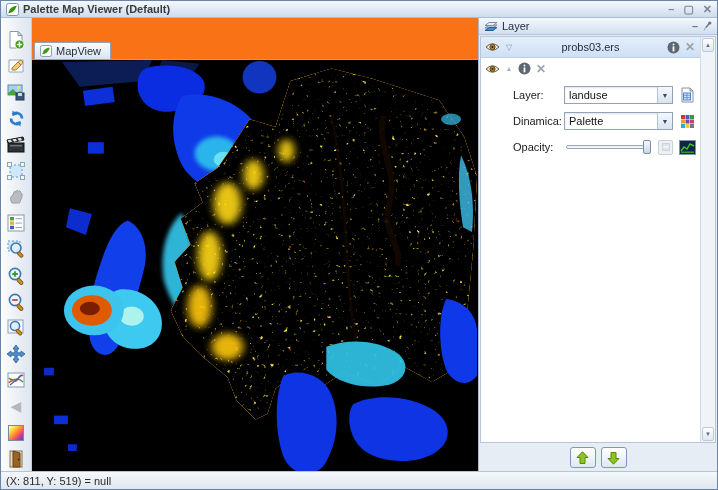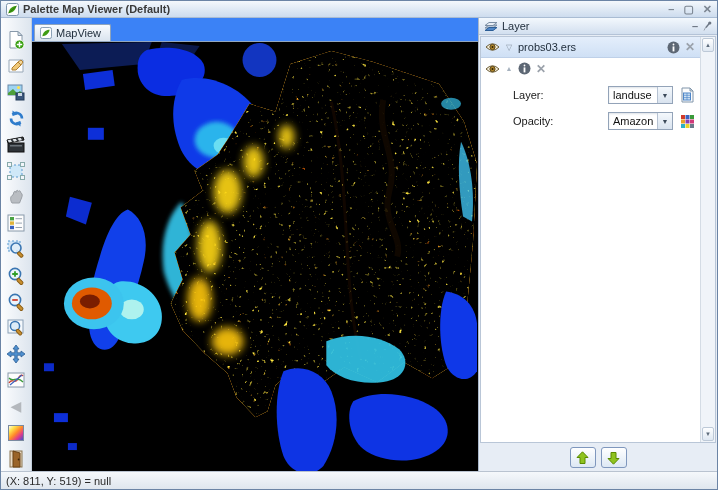--- a/index.html
+++ b/index.html
@@ -18,48 +18,48 @@
 
   
   .toolbar { width:31px; flex:0 0 31px; display:flex; flex-direction:column; align-items:center; padding-top:10px; gap:2px;
     background:linear-gradient(to right,#fcfdfe,#dde5ee); border-right:1px solid #c2cedb; }
   .tbtn { width:26px; height:25px; display:flex; align-items:center; justify-content:center; border-radius:2px; }
   .tbtn svg { display:block; }
   .tbtn .glyph { font-size:14px; color:#2e7ccc; }
   .tbtn .glyph.gray { color:#b4b8bd; }
 
   
-  .map-region { flex:1; display:flex; flex-direction:column; min-width:0; background:#3b82f6; padding-top:7px; }
+  .map-region { flex:1; display:flex; flex-direction:column; min-width:0; background:#f97316; padding-top:25px; }
   .tabbar { height:17px; flex:0 0 17px; display:flex; align-items:flex-end; padding-left:2px; border-bottom:1px solid #93a7bf; }
   .tab { height:17px; display:flex; align-items:center; gap:4px; padding:0 9px 0 5px;
     background:linear-gradient(#f9fbfe,#d9e3ee); border:1px solid #8ea4bd; border-bottom:none; border-radius:2px 2px 0 0; color:#22303e; }
   .canvas { flex:1; background:#000; position:relative; min-height:0; }
   .canvas svg.scene { width:100%; height:100%; display:block; }
 
   
   .rpanel { width:239px; flex:0 0 239px; display:flex; flex-direction:column; border-left:1px solid #aab8cb; background:#e7edf5; }
   .phead { height:17px; flex:0 0 17px; display:flex; align-items:center; gap:4px; padding:0 5px;
     background:linear-gradient(#f3f8fd,#d2dfef); border-bottom:1px solid #b4c3d7; color:#22303e; }
   .phead .ptitle { flex:1; }
   .phead .pmin { color:#6c7683; font-weight:bold; }
   .pbody { flex:1; display:flex; margin:1px; border:1px solid #b9c6d7; background:#fff; min-height:0; }
   .llist { flex:1; display:flex; flex-direction:column; min-width:0; }
 
   .lrow { height:21px; flex:0 0 21px; display:flex; align-items:center; gap:4px; padding:0 4px; }
   .lrow.sel { background:linear-gradient(#e4eefb,#cfe0f5); border-bottom:1px solid #bed0e8; }
-  .lrow .lname { flex:1; color:#1d2a38; white-space:nowrap; overflow:hidden; }
+  .lrow .lname { flex:1; color:#1d2a38; white-space:nowrap; overflow:hidden;text-align:center; }
   .lrow .lname.dim { color:#9aa2ab; }
   .tri { font-size:8px; color:#8b98a7; width:10px; text-align:center; }
   .tri.up { font-size:7px; color:#a7b2bf; }
   .xicon { color:#9aa1aa; font-weight:bold; font-size:12px; padding:0 1px; }
 
   .ctrls { padding:6px 4px 6px 20px; display:flex; flex-direction:column; gap:6px; }
   .crow { display:flex; align-items:center; gap:5px; height:20px;padding-left:12px; }
   .clabel { width:46px; color:#1a1a1a; }
-  .select { flex:1; height:18px; display:flex; align-items:center; background:#fff; border:1px solid #93a3b8; box-shadow:inset 0 1px 2px rgba(120,140,160,.25);margin-left:44px; }
+  .select { flex:1; height:18px; display:flex; align-items:center; background:#fff; border:1px solid #93a3b8; box-shadow:inset 0 1px 2px rgba(120,140,160,.25); }
   .select .val { flex:1; padding-left:4px; color:#111; }
   .select .arrow { width:15px; height:16px; display:flex; align-items:center; justify-content:center; font-size:7px; color:#3c4a5a;
     background:linear-gradient(#f4f8fc,#d9e3ef); border-left:1px solid #b6c2d2; }
   .cicon { width:18px; height:18px; flex:0 0 18px; display:flex; align-items:center; justify-content:center; }
 
   .slider { flex:1; height:18px; position:relative; }
   .slider .track { position:absolute; left:2px; right:2px; top:7px; height:4px; background:#f0f4f8; border:1px solid #9aa8ba; border-radius:2px; }
   .slider .thumb { position:absolute; right:2px; top:2px; width:8px; height:14px; border:1px solid #7b8ca0; border-radius:2px;
     background:linear-gradient(#f6fafd,#c9d7e7); }
   .minibtn { width:15px; height:15px; flex:0 0 15px; border:1px solid #c7cfd8; background:#eef1f5; border-radius:2px; display:flex; align-items:center; justify-content:center; }
@@ -398,39 +398,56 @@
               <div class="cicon">
                 <svg width="16" height="16" viewBox="0 0 16 16">
                   <path d="M3 1h8l3 3v11H3z" fill="#fdfdfd" stroke="#8095aa"></path>
                   <path d="M11 1l3 3h-3z" fill="#dce6ee" stroke="#8095aa"></path>
                   <rect x="4.5" y="6" width="7" height="7" fill="#cfe2f4" stroke="#4f86c8"></rect>
                   <path d="M4.5 8.3h7M4.5 10.6h7M8 6v7" stroke="#4f86c8" stroke-width="0.7"></path>
                 </svg>
               </div>
             </div>
             <div class="crow">
-              <span class="clabel">Opacity:</span>
+              <span class="clabel">Dinamica:</span>
               <div class="select">
-                <span class="val">Amazon</span>
+                <span class="val">Palette</span>
                 <span class="arrow">▼</span>
               </div>
               <div class="cicon">
                 <svg width="15" height="15" viewBox="0 0 15 15">
                   <rect x="1" y="1" width="4" height="4" fill="#d03a2a"></rect>
                     <rect x="5.5" y="1" width="4" height="4" fill="#3a62c0"></rect>
                     <rect x="10" y="1" width="4" height="4" fill="#3a9a3a"></rect>
                   <rect x="1" y="5.5" width="4" height="4" fill="#e8a02a"></rect>
                     <rect x="5.5" y="5.5" width="4" height="4" fill="#8a3ab0"></rect>
                     <rect x="10" y="5.5" width="4" height="4" fill="#d03a7a"></rect>
                   <rect x="1" y="10" width="4" height="4" fill="#2ab0c8"></rect>
                     <rect x="5.5" y="10" width="4" height="4" fill="#e8d22a"></rect>
                     <rect x="10" y="10" width="4" height="4" fill="#6a7a8a"></rect>
                 </svg>
               </div>
             </div>
+            <div class="crow">
+              <span class="clabel">Opacity:</span>
+              <div class="slider">
+                <div class="track"></div>
+                <div class="thumb"></div>
+              </div>
+              <div class="minibtn">
+                  <div class="g"></div>
+                </div>
+              <div class="cicon">
+                <svg width="17" height="15" viewBox="0 0 17 15">
+                  <rect x="0.5" y="0.5" width="16" height="14" fill="#13244a" stroke="#8095aa"></rect>
+                  <path d="M2 11 L5 7 L8 9 L11 4 L15 6" fill="none" stroke="#3ec81e" stroke-width="1.4"></path>
+                  <rect x="2" y="11.5" width="13" height="1.6" fill="#3ec81e" opacity="0.7"></rect>
+                </svg>
+              </div>
+            </div>
           </div>
 
           <div style="flex:1"></div>
         </div>
 
         <div class="pscroll">
           <div class="sbtn">▲</div>
           <div class="sbtn">▼</div>
         </div>
       </div>

